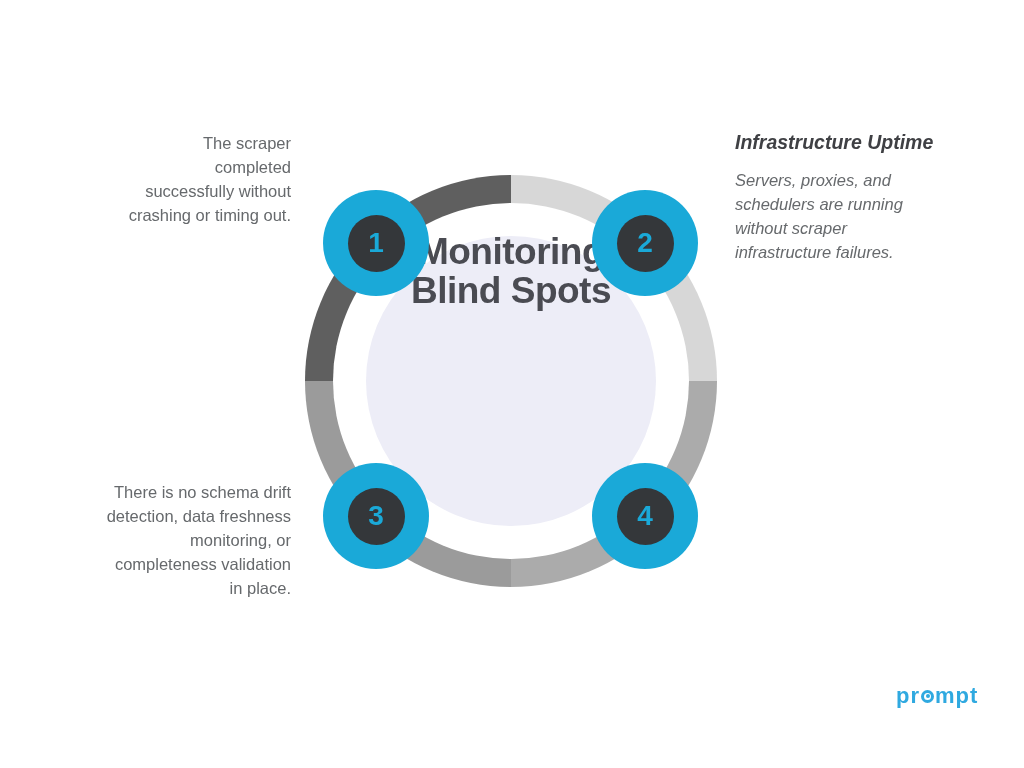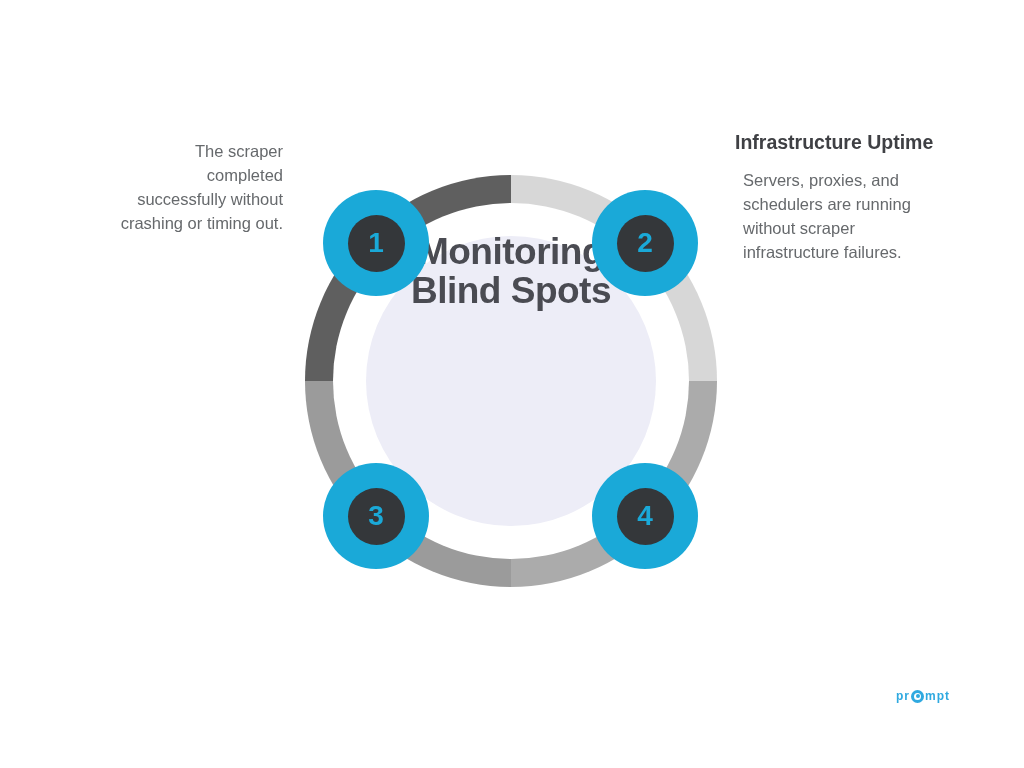--- a/index.html
+++ b/index.html
@@ -44,31 +44,31 @@
   .badge-3{left:323px;top:463px;}
   .badge-4{left:592px;top:463px;}
   .badge .num{
     width:57px;height:57px;border-radius:50%;background:var(--numbg);
     display:flex;align-items:center;justify-content:center;
     color:var(--accent);font-size:28px;font-weight:bold;
   }
   
   .callout{position:absolute;}
   .callout h2{margin:0 0 15px 0;font-size:19.5px;line-height:22px;font-weight:bold;color:var(--heading);}
-  .callout p{margin:8px;font-size:16.5px;line-height:24px;color:var(--body);white-space:pre-line;}
+  .callout p{margin:0;font-size:16.5px;line-height:24px;color:var(--body);white-space:pre-line;}
   .callout-1{top:131px;right:733px;width:250px;text-align:right;}
-  .callout-2{top:131px;left:735px;width:250px;text-align:left;}
+  .callout-2{top:131px;left:735px;width:250px;text-align:left;font-style:italic;}
   .callout-3{top:480px;right:733px;width:260px;text-align:right;}
   .callout-4{top:480px;left:735px;width:250px;text-align:left;}
   
   .logo{position:absolute;top:686px;right:34px;width:120px;height:58px;}
   .logo-prompt{
     position:absolute;top:0;left:26px;height:20px;
     display:flex;align-items:center;gap:1px;
-    font-size:12px;font-weight:bold;letter-spacing:1px;color:var(--logo-blue-light);
+    font-size:22px;font-weight:bold;letter-spacing:1px;color:var(--logo-blue-light);
   }
   .target-icon{
     display:inline-block;width:13px;height:13px;border:3px solid var(--logo-blue-light);
     border-radius:50%;position:relative;
   }
   .target-dot{
     position:absolute;left:50%;top:50%;width:4px;height:4px;margin:-2px 0 0 -2px;
     border-radius:50%;background:var(--logo-blue-light);
   }
   .logo-cloud{
@@ -113,20 +113,25 @@
 crashing or timing out.</p>
 </div>
 <div class="callout callout-2">
   <h2>Infrastructure Uptime</h2>
   <p>Servers, proxies, and
 schedulers are running
 without scraper
 infrastructure failures.</p>
 </div>
 <div class="callout callout-3">
+  <p>There is no schema drift
+detection, data freshness
+monitoring, or
+completeness validation
+in place.</p>
 </div>
 <div class="callout callout-4">
 </div>
 
 <div class="logo">
   <div class="logo-prompt">
     <span>pr</span>
     <span class="target-icon">
       <span class="target-dot"></span>
     </span>

